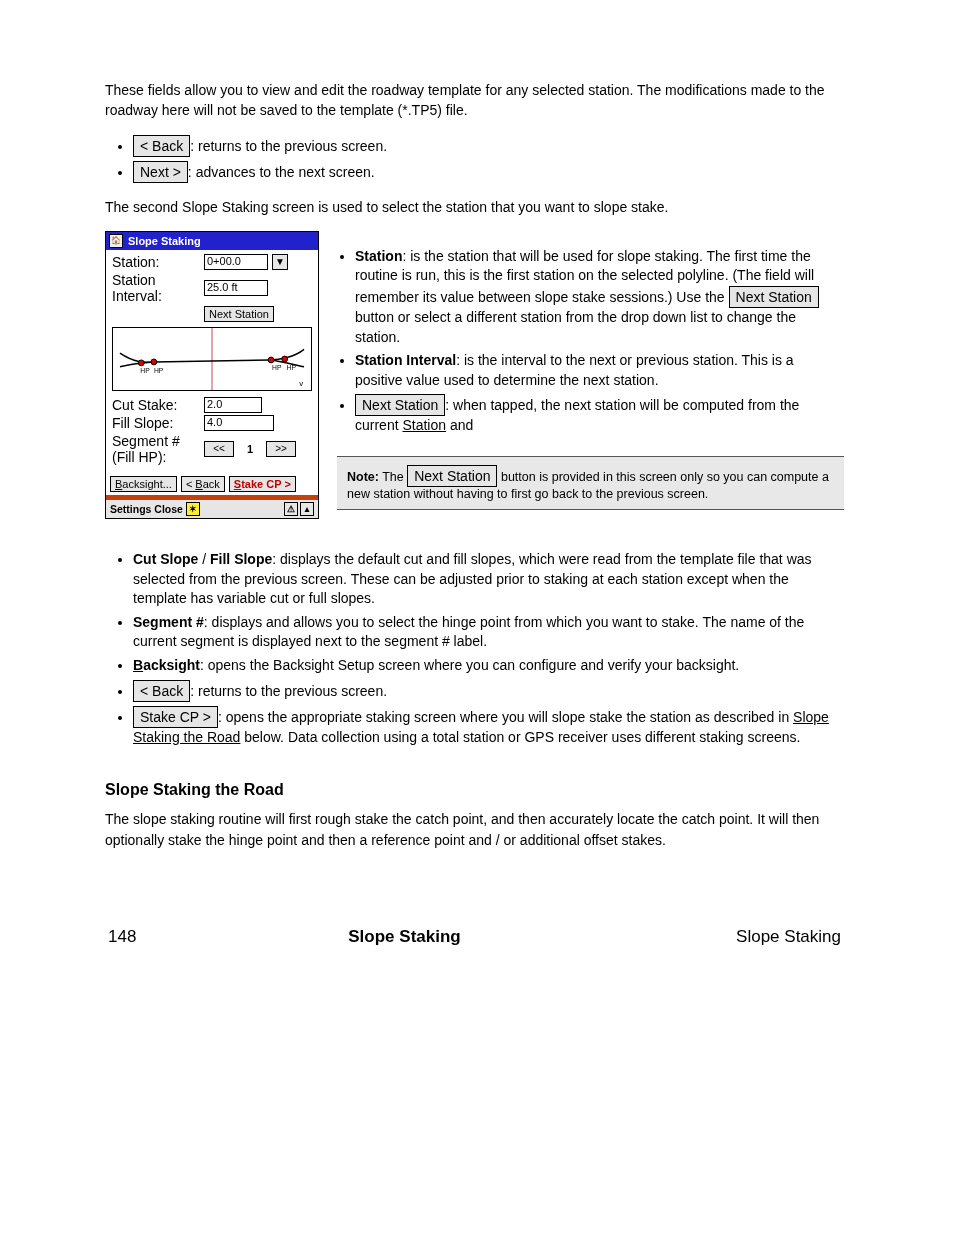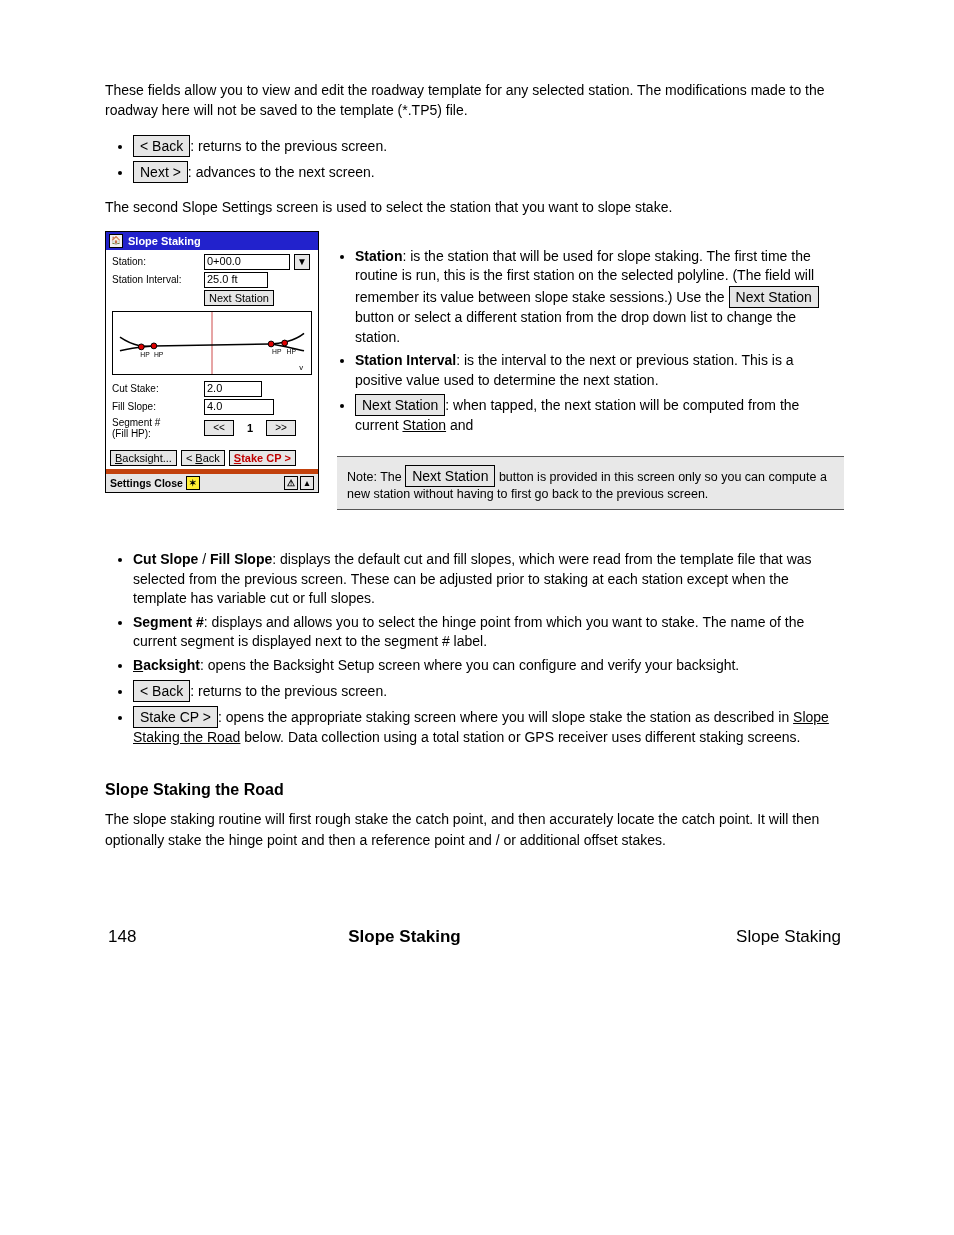--- a/index.html
+++ b/index.html
@@ -30,21 +30,21 @@
     color: #000;
   }
 
   .note-block {
     background: #e8e8e8;
     border-top: 1px solid #555;
     border-bottom: 1px solid #555;
     padding: 8px 10px;
     margin: 20px 0 26px 0;
   }
-  .note-label { font-weight: normal; }
+  .note-label { font-weight: bold; }
   .small { font-size: 12.5px; }
 
   .bold { font-weight: bold; }
 
   .two-col {
     display: flex;
     gap: 18px;
     margin-bottom: 14px;
   }
   .two-col .left { flex: 0 0 auto; }
@@ -70,21 +70,21 @@
   .hh-title .hh-appicon {
     width: 14px; height: 14px;
     background: #f0f0f0;
     border: 1px solid #000;
     margin-right: 5px;
     display: inline-block;
     font-size: 8px; color:#000; text-align:center; line-height:12px;
   }
   .hh-body { padding: 4px 6px 6px 6px; }
   .hh-row { display: flex; align-items: center; margin-bottom: 2px; }
-  .hh-label { width: 92px; font-size: 10px; }
+  .hh-label { width: 92px; font-size: 14px; }
   .hh-input {
     border: 1px solid #000;
     background: #fff;
     height: 16px;
     font-size: 11px;
     padding: 0 2px;
     display: inline-block;
   }
   .hh-drop-btn {
     width: 16px; height: 16px;
@@ -153,34 +153,34 @@
 
 <ul>
   <li>
     <span class="btn-inline">&lt; Back</span><span>: returns to the previous screen.</span>
   </li>
   <li>
     <span class="btn-inline">Next &gt;</span><span>: advances to the next screen.</span>
   </li>
 </ul>
 
-<p>The second Slope Settings screen is used to select the station that you want to slope stake.</p>
+<p>The second Slope Staking screen is used to select the station that you want to slope stake.</p>
 
 <div class="two-col">
   <div class="left">
 
     <div class="handheld">
       <div class="hh-title">
         <span class="hh-appicon">🏠</span>
         <span>Slope Staking</span>
       </div>
       <div class="hh-body">
         <div class="hh-row">
           <span class="hh-label">Station:</span>
-          <span class="hh-input" style="width:86px">0+00.0</span>
+          <span class="hh-input" style="width:64px">0+00.0</span>
           <span class="hh-drop-btn">▼</span>
         </div>
         <div class="hh-row">
           <span class="hh-label">Station Interval:</span>
           <span class="hh-input" style="width:64px">25.0 ft</span>
         </div>
         <div class="hh-row">
           <span class="hh-label"></span>
           <span class="hh-btn">Next Station</span>
         </div>

